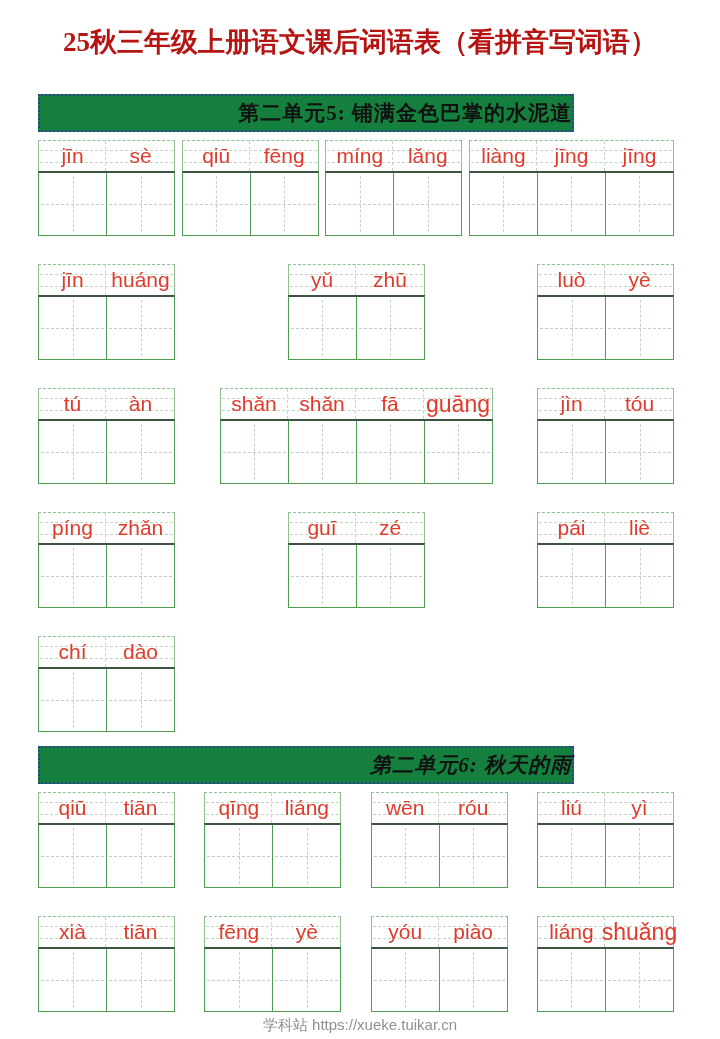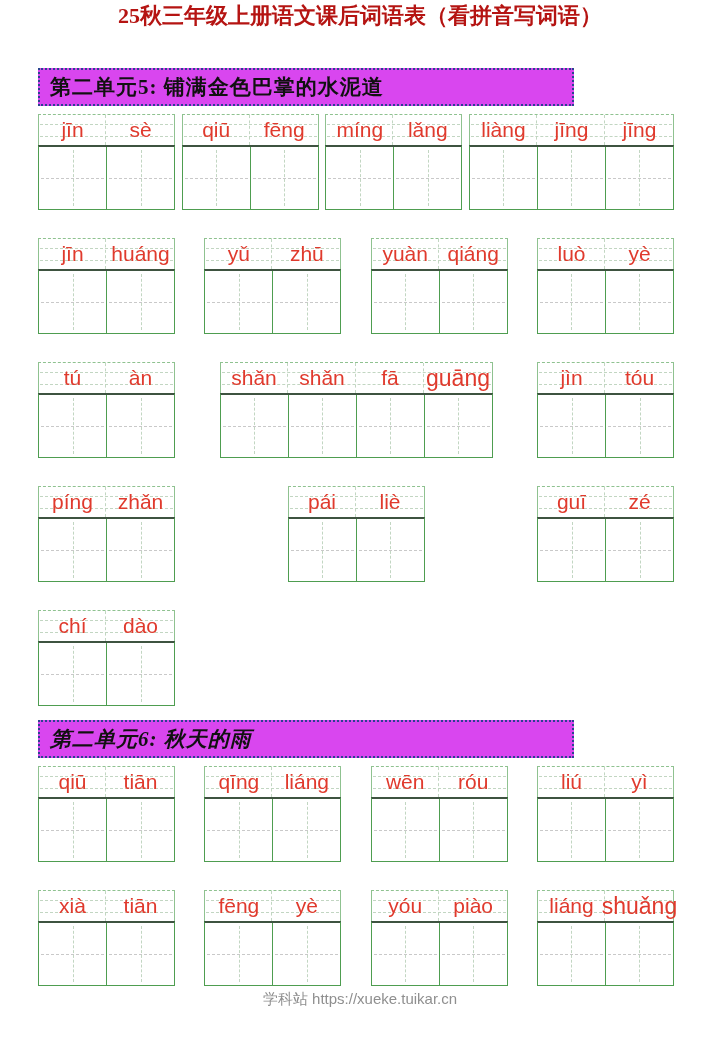--- a/index.html
+++ b/index.html
@@ -17,40 +17,42 @@
   * { box-sizing: content-box; margin: 0; padding: 0; }
   html, body { background: #ffffff; }
   body {
     width: 720px;
     height: 1039px;
     overflow: hidden;
     font-family: "Liberation Sans", "DejaVu Sans", sans-serif;
     position: relative;
   }
   .title {
+    padding-top: 26px;
     text-align: center;
     font-family: "Liberation Serif", "DejaVu Serif", serif;
     font-weight: bold;
-    font-size: 22px;
+    font-size: 27px;
     line-height: 32px;
     color: var(--title-red);
     letter-spacing: 0px;
     white-space: nowrap;
   }
   main { display: block; }
   .section-box {
     margin-left: 38px;
     margin-top: 36px;
     width: 522px;
     height: 34px;
     border: 2px dotted var(--header-box-navy);
     display: flex;
     align-items: center;
     padding-left: 10px;
-    background: #d946ef;
+    background: #15803d;
+    justify-content: flex-end;
   }
   .rows + .section-box { margin-top: 14px; font-style: italic; }
   .section-label {
     font-family: "Liberation Serif", "DejaVu Serif", serif;
     font-weight: bold;
     font-size: 21px;
     color: var(--header-text);
     letter-spacing: 1px;
     white-space: nowrap;
   }
@@ -205,30 +207,20 @@
             <div class="pinyin-cell">yǔ</div>
             <div class="pinyin-cell">zhū</div>
           </div>
           <div class="cell-row">
             <div class="writing-cell"></div>
             <div class="writing-cell"></div>
           </div>
         </div>
         <div class="word-group">
           <div class="pinyin-row">
-            <div class="pinyin-cell">yuàn</div>
-            <div class="pinyin-cell">qiáng</div>
-          </div>
-          <div class="cell-row">
-            <div class="writing-cell"></div>
-            <div class="writing-cell"></div>
-          </div>
-        </div>
-        <div class="word-group">
-          <div class="pinyin-row">
             <div class="pinyin-cell">luò</div>
             <div class="pinyin-cell">yè</div>
           </div>
           <div class="cell-row">
             <div class="writing-cell"></div>
             <div class="writing-cell"></div>
           </div>
         </div>
       </div>
       <div class="word-row">
@@ -273,32 +265,32 @@
             <div class="pinyin-cell">píng</div>
             <div class="pinyin-cell">zhǎn</div>
           </div>
           <div class="cell-row">
             <div class="writing-cell"></div>
             <div class="writing-cell"></div>
           </div>
         </div>
         <div class="word-group">
           <div class="pinyin-row">
+            <div class="pinyin-cell">guī</div>
+            <div class="pinyin-cell">zé</div>
+          </div>
+          <div class="cell-row">
+            <div class="writing-cell"></div>
+            <div class="writing-cell"></div>
+          </div>
+        </div>
+        <div class="word-group">
+          <div class="pinyin-row">
             <div class="pinyin-cell">pái</div>
             <div class="pinyin-cell">liè</div>
-          </div>
-          <div class="cell-row">
-            <div class="writing-cell"></div>
-            <div class="writing-cell"></div>
-          </div>
-        </div>
-        <div class="word-group">
-          <div class="pinyin-row">
-            <div class="pinyin-cell">guī</div>
-            <div class="pinyin-cell">zé</div>
           </div>
           <div class="cell-row">
             <div class="writing-cell"></div>
             <div class="writing-cell"></div>
           </div>
         </div>
       </div>
       <div class="word-row single">
         <div class="word-group">
           <div class="pinyin-row">

